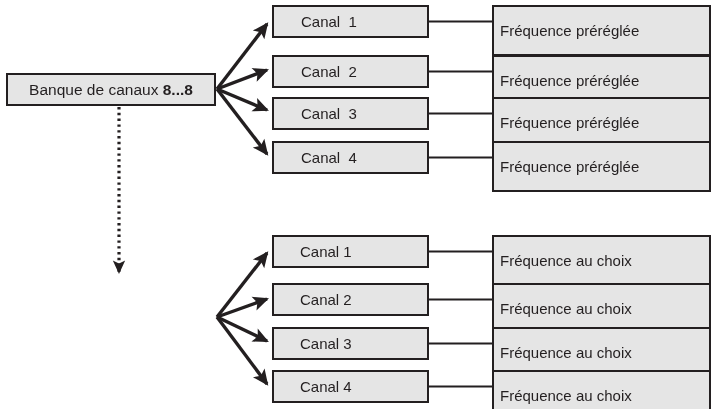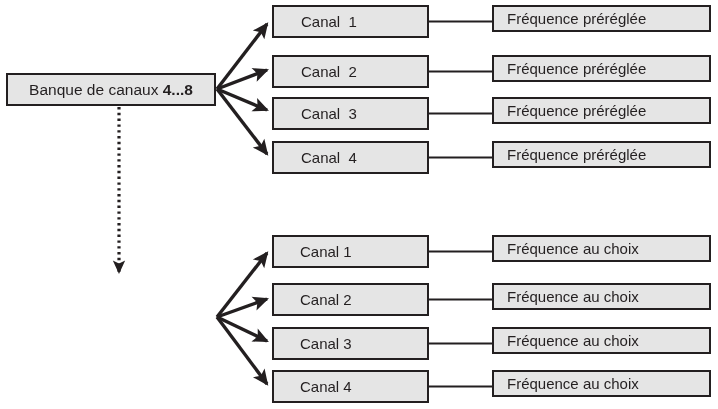--- a/index.html
+++ b/index.html
@@ -58,22 +58,22 @@
     width: 157px;
     height: 33px;
     padding-left: 27px;
   }
   .chan-node.tight {
     padding-left: 26px;
   }
   .freq-node {
     left: 492px;
     width: 219px;
-    height: 27px;
-    padding-left: 13px;
+    height: 51px;
+    padding-left: 6px;
   }
 </style>
 </head>
 <body>
 
 <div id="diagram">
 
   <svg id="edges" viewBox="0 0 718 409" width="718" height="409">
     <defs>
       <marker id="solidArrow" viewBox="0 0 10 10" refX="8.4" refY="5" markerWidth="5.2" markerHeight="5.2" orient="auto-start-reverse">
@@ -109,21 +109,21 @@
 
     <g stroke="#231f20" stroke-width="2.2" fill="none">
       <line x1="429" y1="251.5" x2="492" y2="251.5"></line>
       <line x1="429" y1="299.5" x2="492" y2="299.5"></line>
       <line x1="429" y1="343.5" x2="492" y2="343.5"></line>
       <line x1="429" y1="386.5" x2="492" y2="386.5"></line>
     </g>
   </svg>
 
   <div class="node bank-node" style="top:73px">
-    <span class="node-label"><span>Banque de canaux </span><span class="bank-suffix">4...8</span></span>
+    <span class="node-label"><span>Banque de canaux </span><span class="bank-suffix">8...8</span></span>
   </div>
 
   <div class="node chan-node" style="top:5px">
     <span class="node-label">Canal  1</span>
   </div>
   <div class="node chan-node" style="top:55px">
     <span class="node-label">Canal  2</span>
   </div>
   <div class="node chan-node" style="top:97px">
     <span class="node-label">Canal  3</span>

